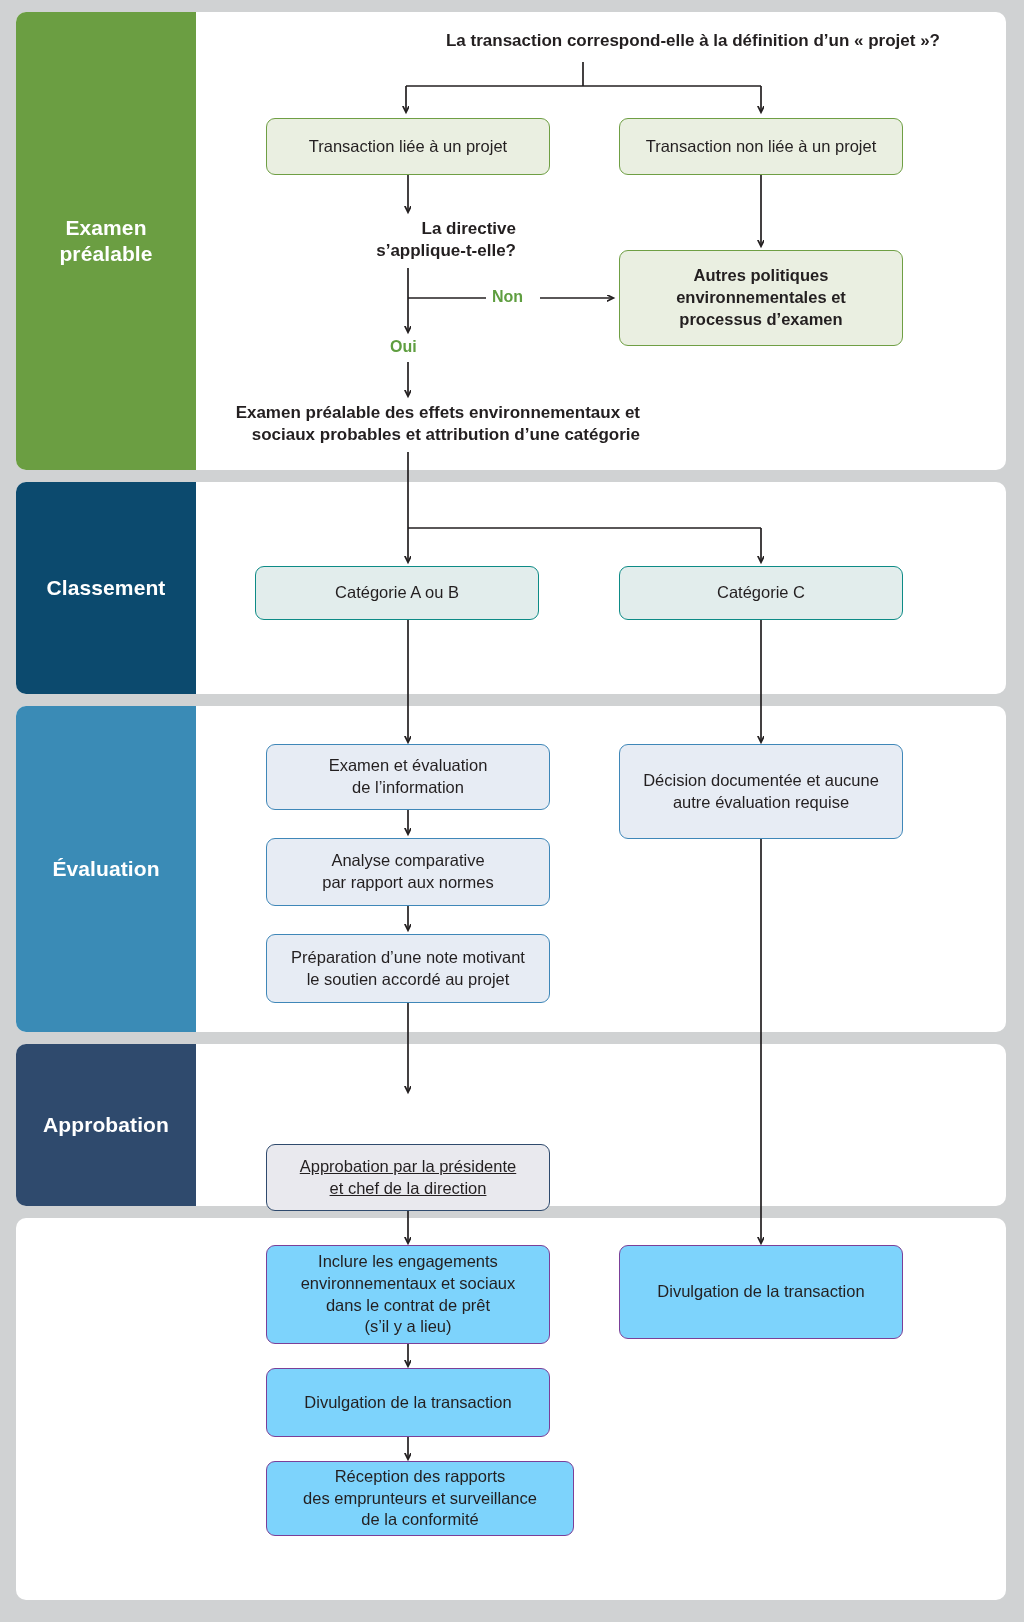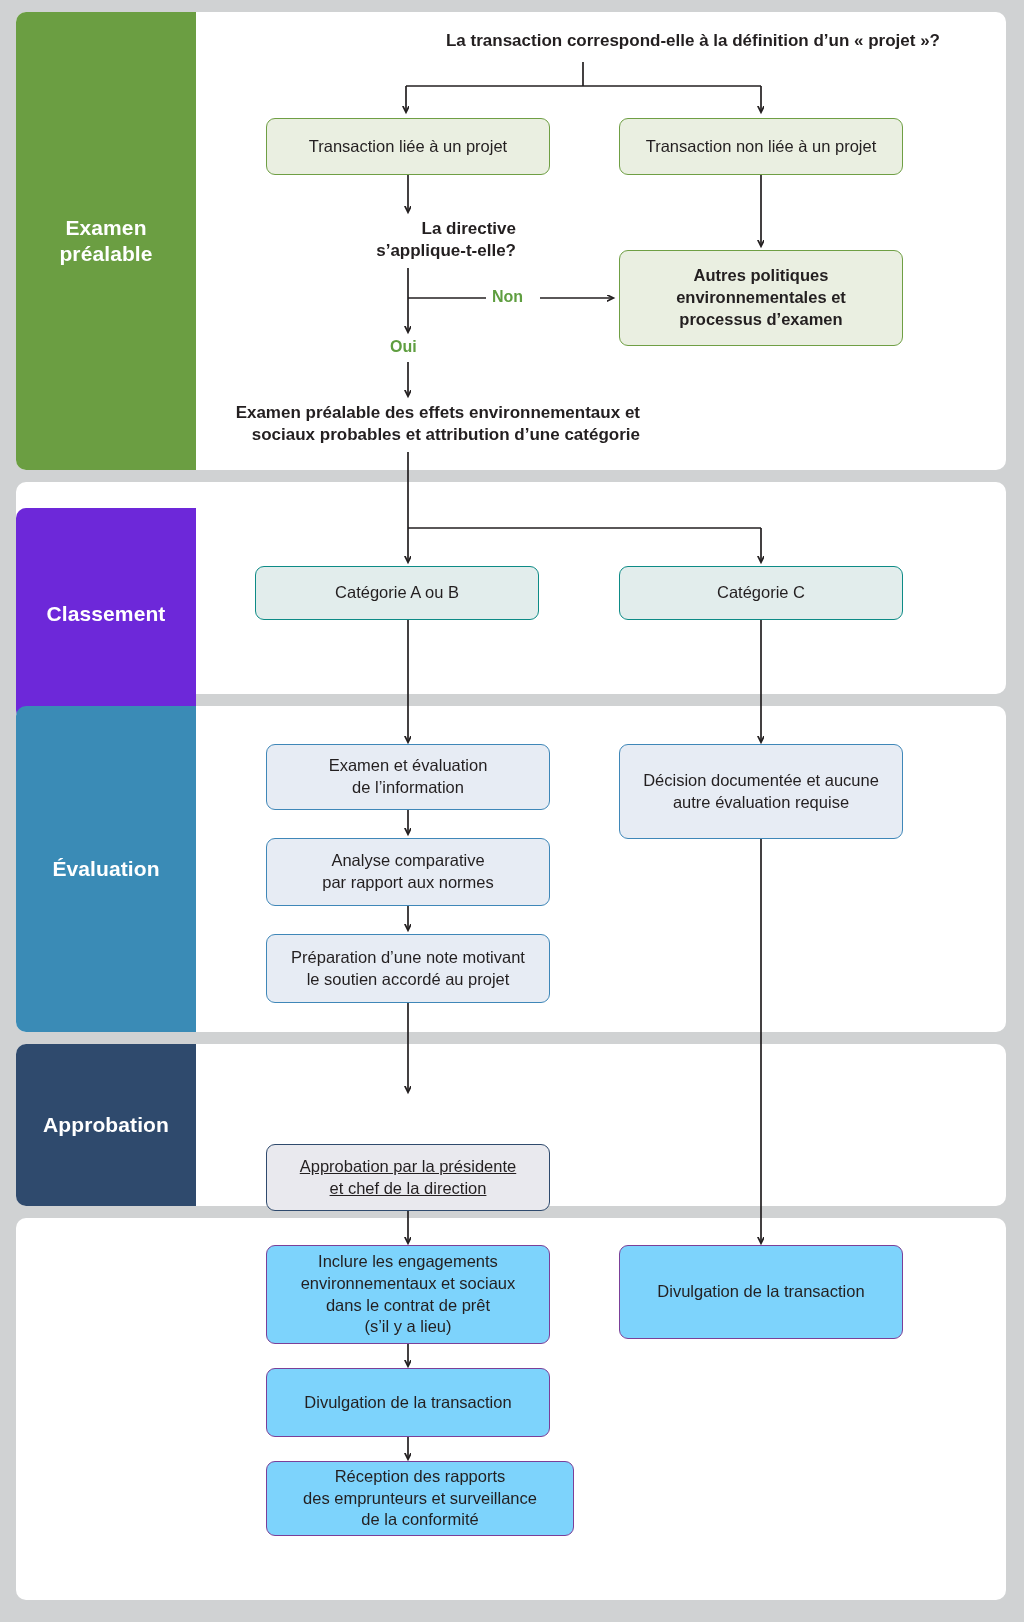--- a/index.html
+++ b/index.html
@@ -93,21 +93,21 @@
   <div class="row-panel" style="top:12px;   height:458px;"></div>
   <div class="row-panel" style="top:482px;  height:212px;"></div>
   <div class="row-panel" style="top:706px;  height:326px;"></div>
   <div class="row-panel" style="top:1044px; height:162px;"></div>
   <div class="row-panel" style="top:1218px; height:382px;"></div>
 
   <div class="band" style="top:12px; height:458px; background:#6b9e42;">
     <span style="white-space:pre-line;">Examen
 préalable</span>
   </div>
-  <div class="band" style="top:508px; height:212px; background:#6d28d9;">
+  <div class="band" style="top:482px; height:212px; background:#0c4a6e;">
     <span style="white-space:pre-line;">Classement</span>
   </div>
   <div class="band" style="top:706px; height:326px; background:#3a8bb6;align-items:center;">
     <span style="white-space:pre-line;">Évaluation</span>
   </div>
   <div class="band" style="top:1044px; height:162px; background:#2f4a6d;">
     <span style="white-space:pre-line;">Approbation</span>
   </div>
 
   <svg id="links" viewBox="0 0 1024 1622" xmlns="http://www.w3.org/2000/svg">

